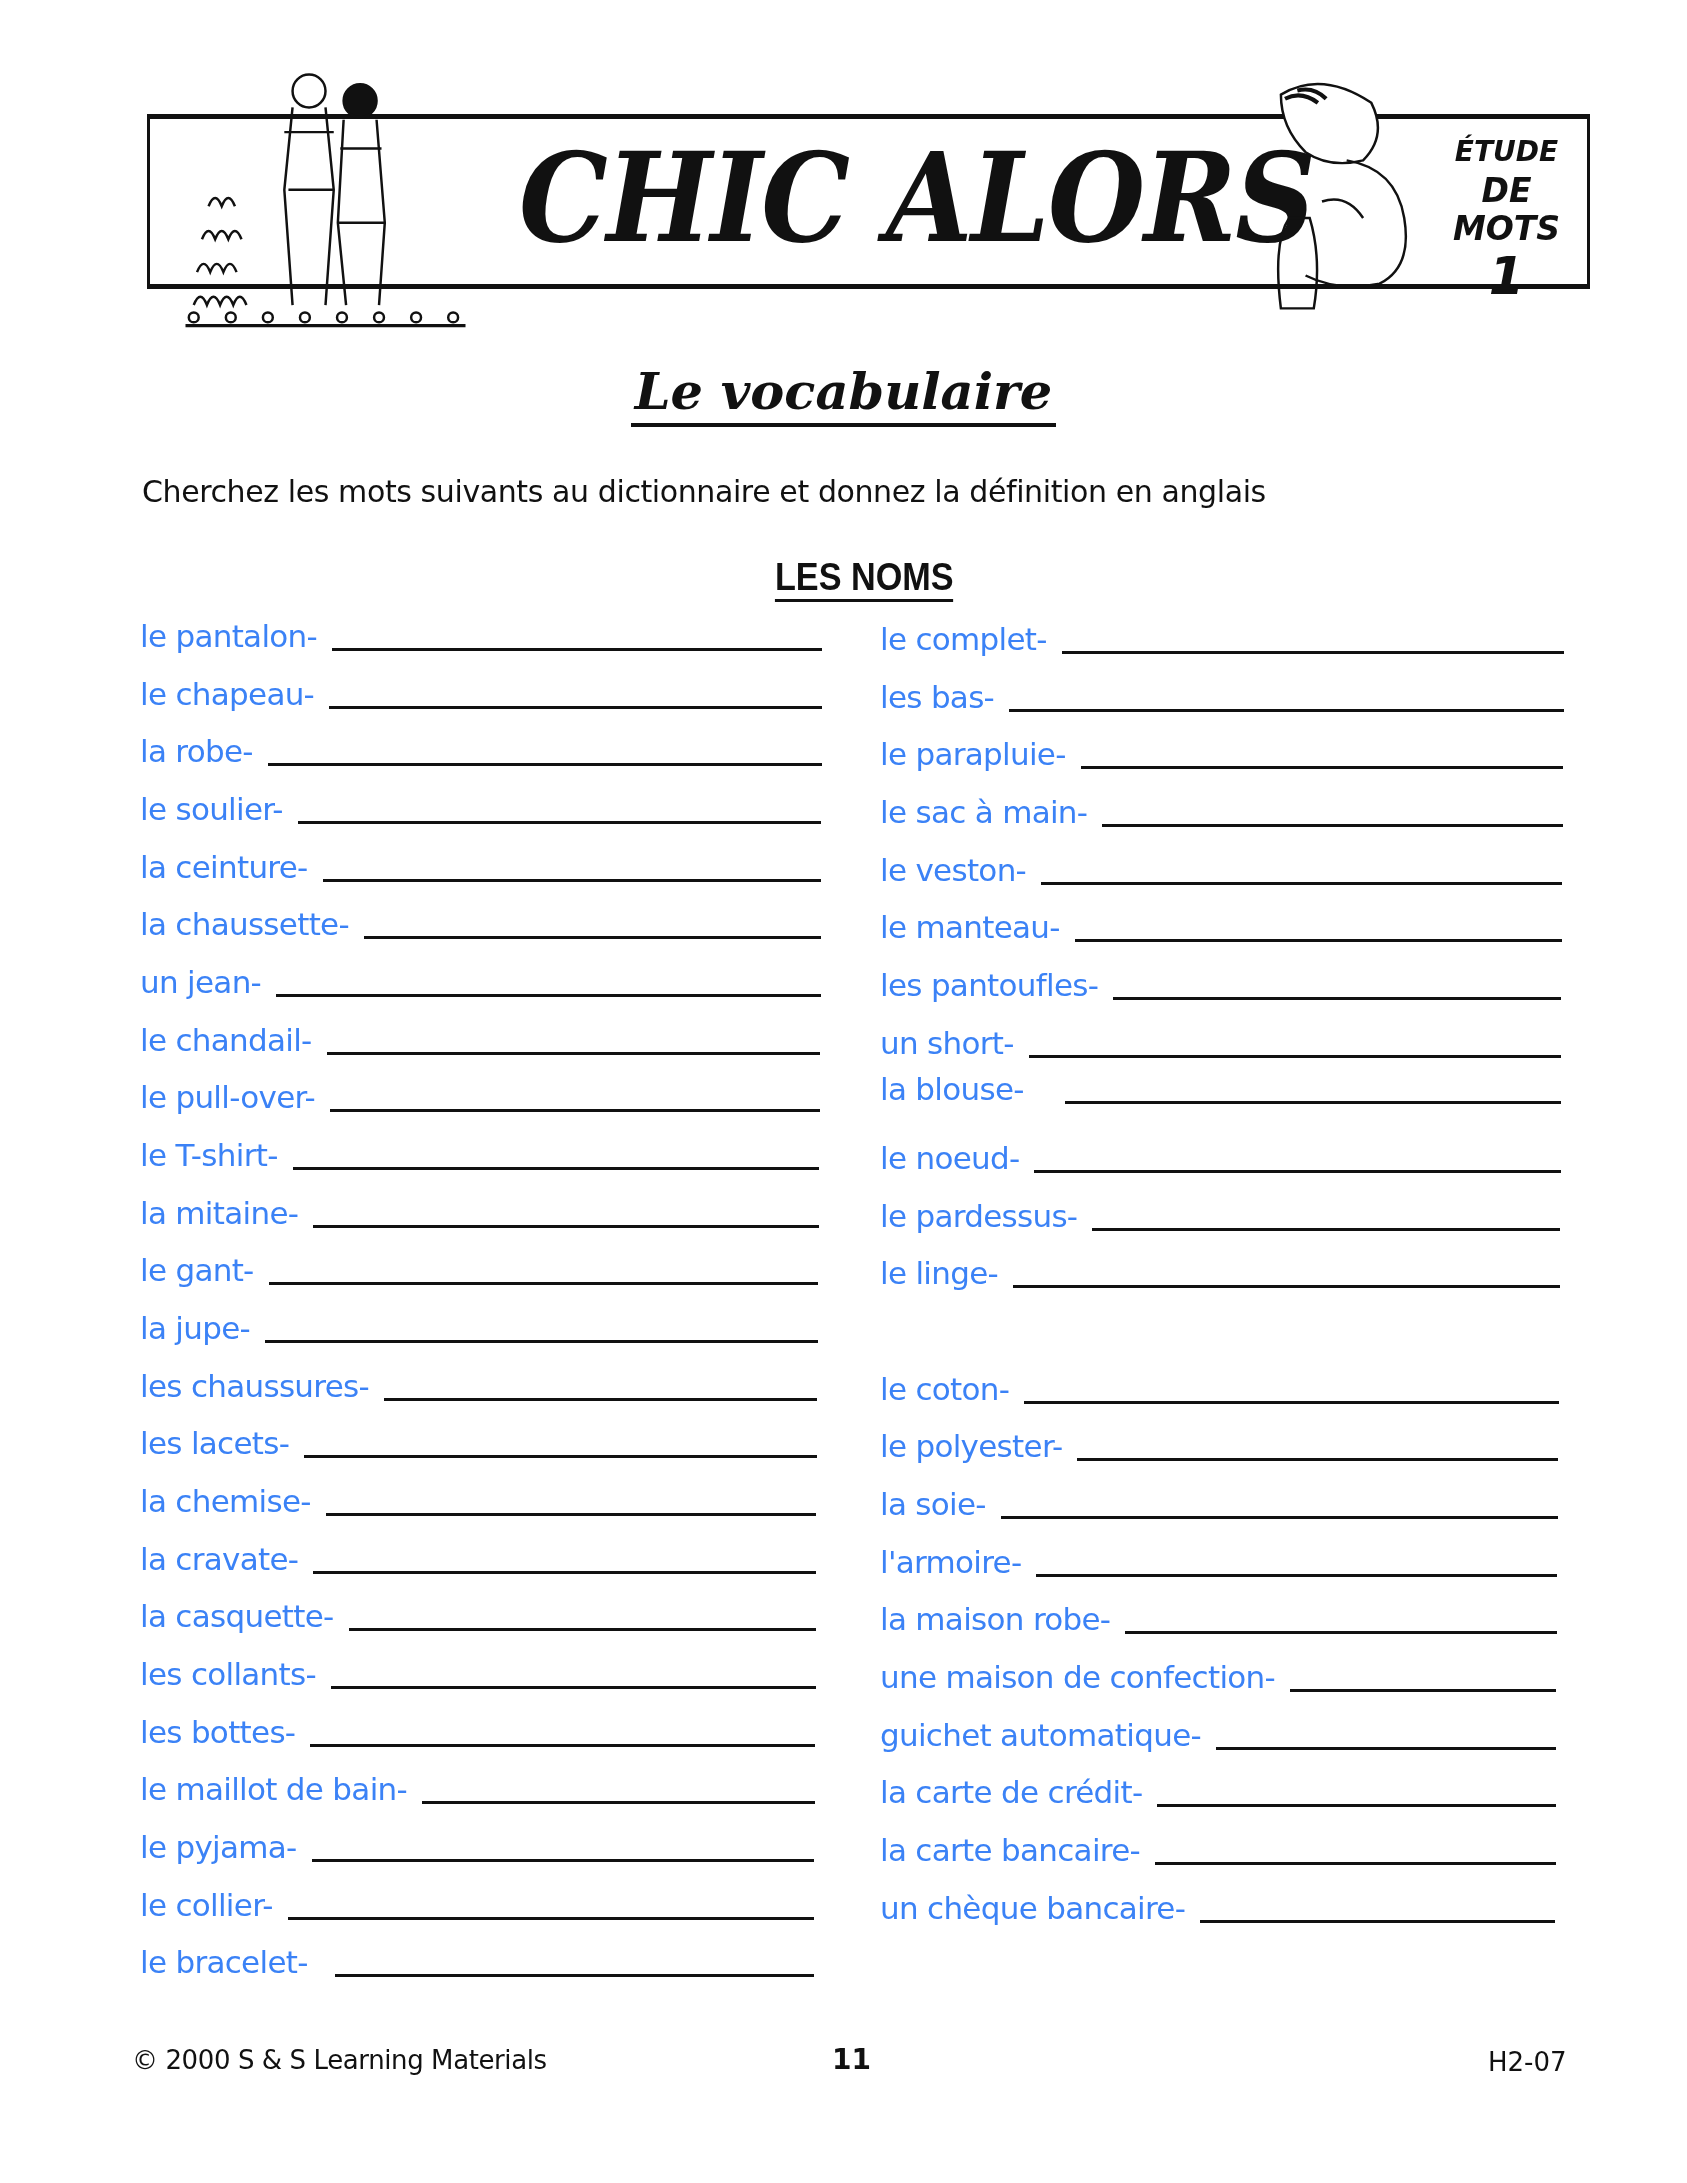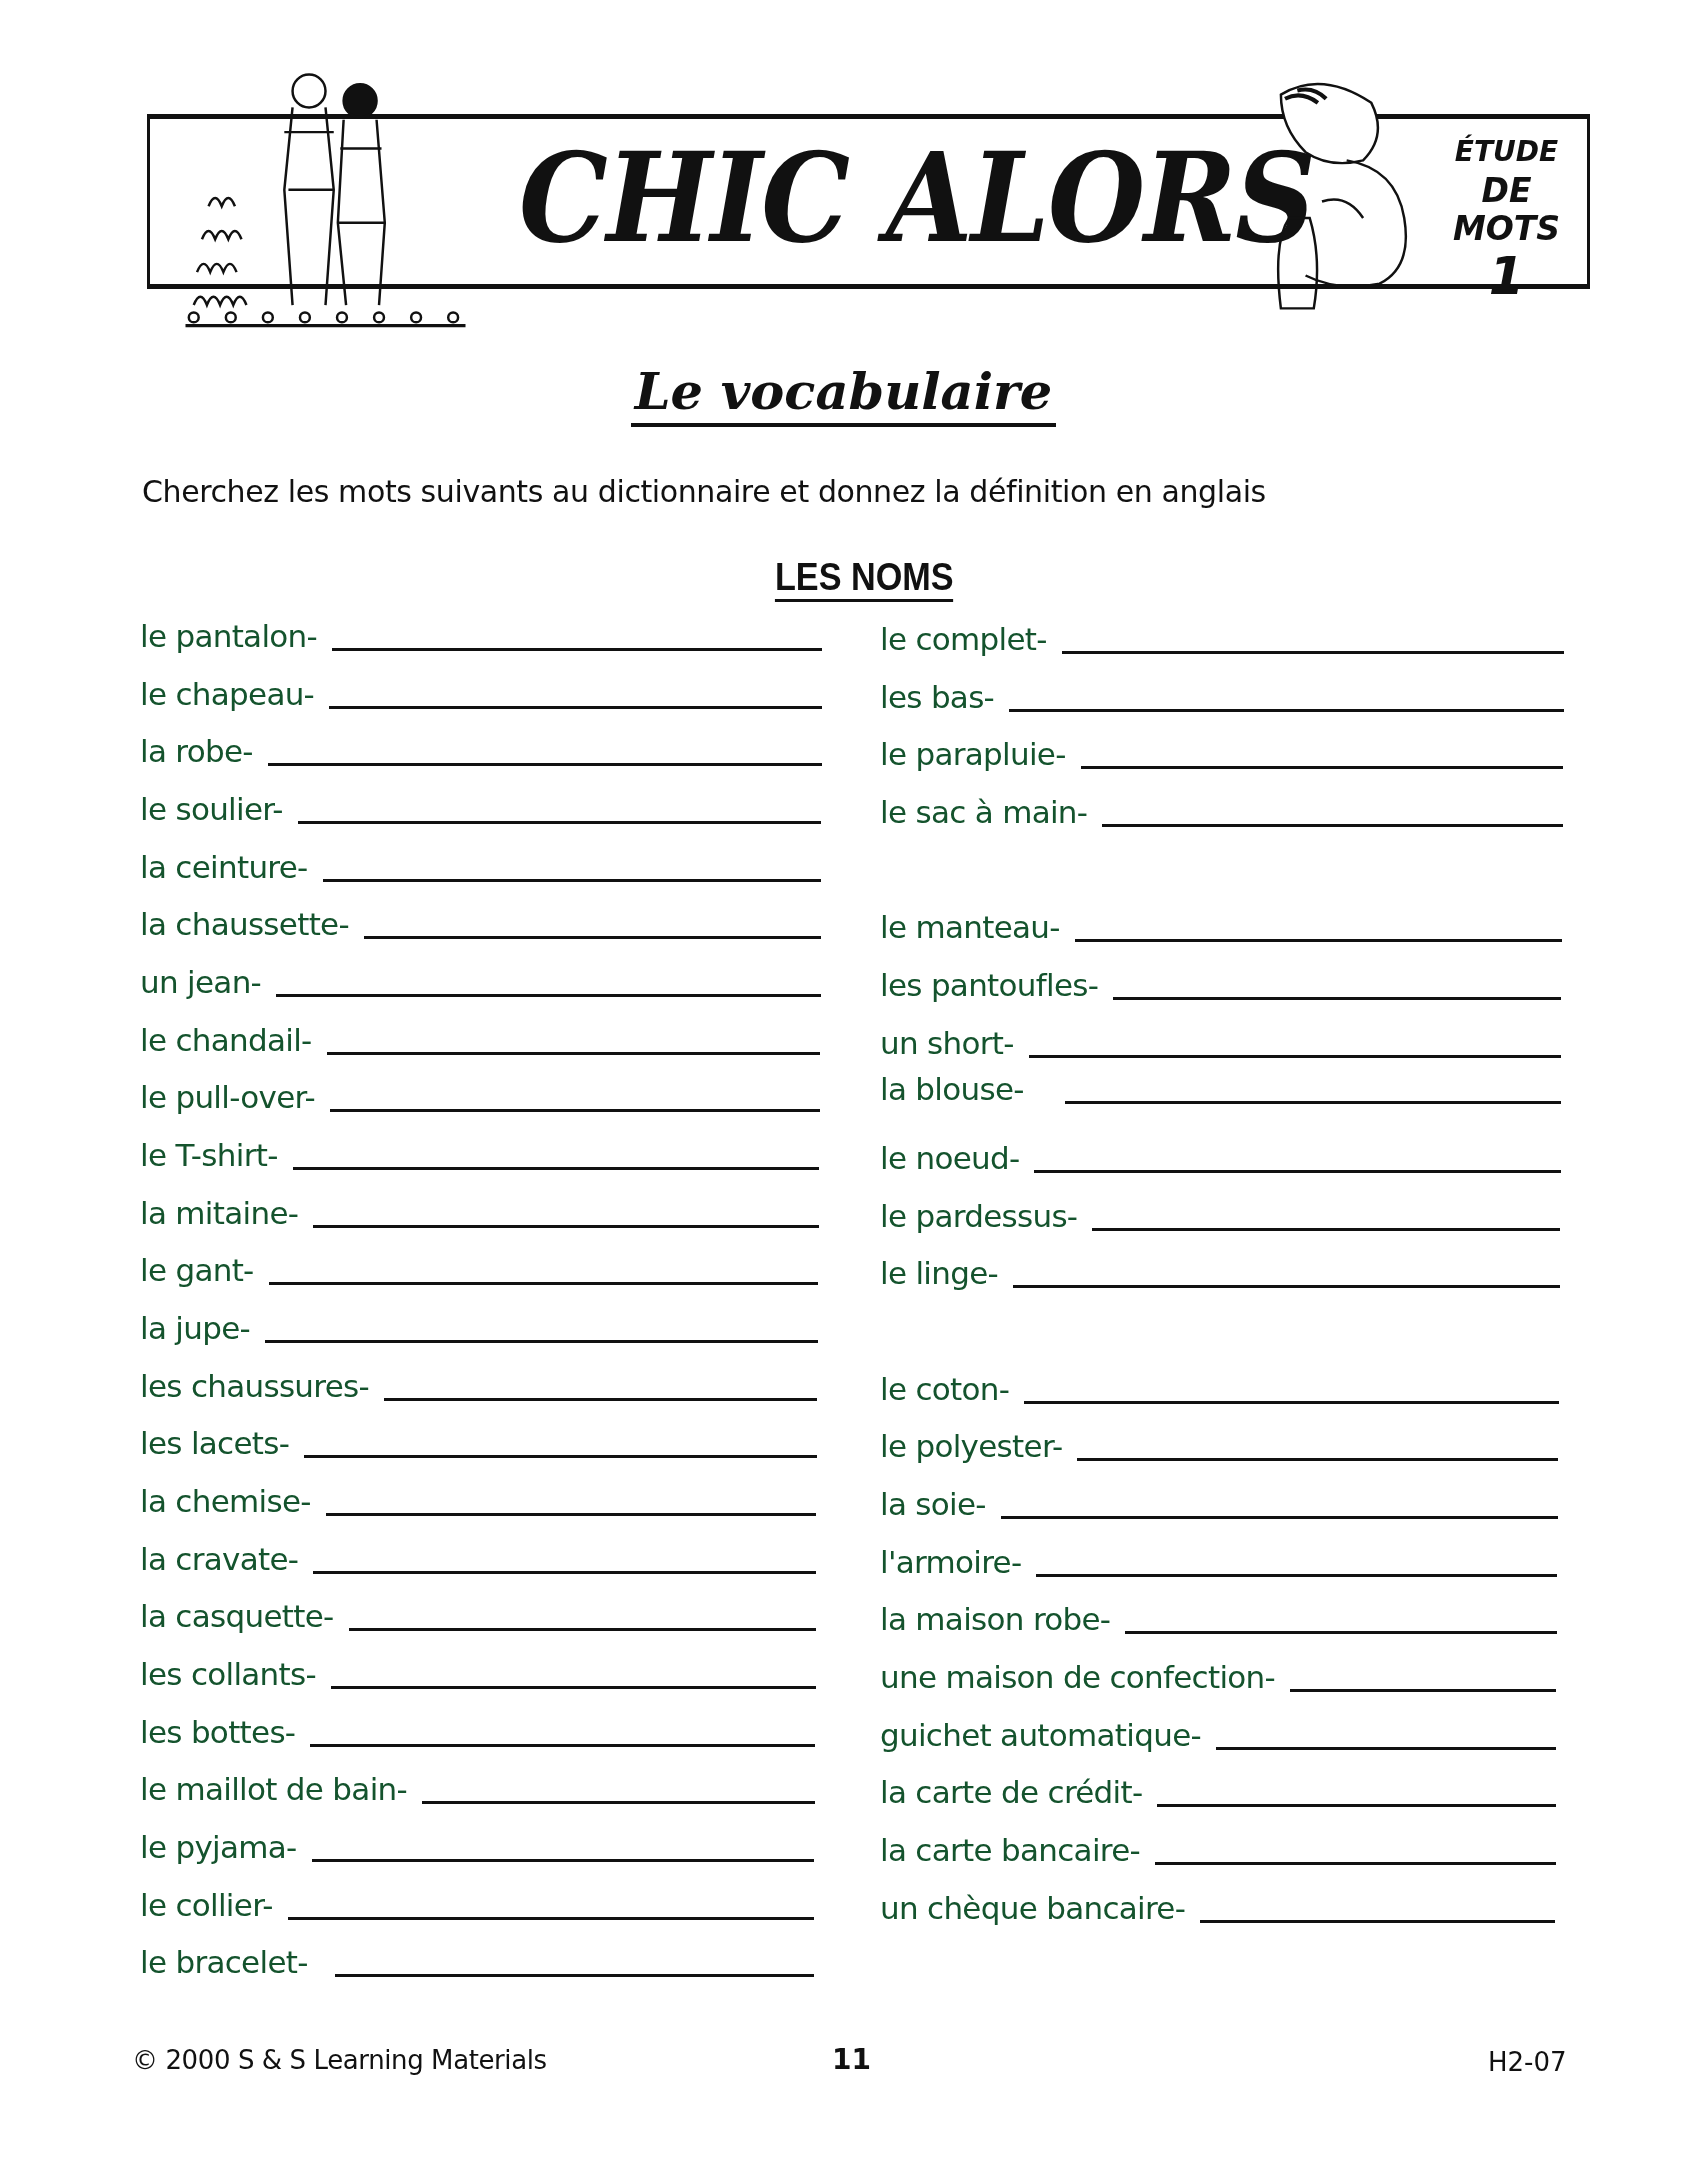--- a/index.html
+++ b/index.html
@@ -44,21 +44,21 @@
   }
   .section-heading span {
     font-family: "Liberation Sans", sans-serif; font-weight: bold; font-size: 38px;
     border-bottom: 3.3px solid #111; transform: scaleX(0.9); display: inline-block;
   }
   .col { position: absolute; }
   .row {
     position: absolute; left: 0; display: flex; align-items: flex-end; height: 46px;
   }
   .row .term {
-    font-size: 31px; letter-spacing: -0.7px; white-space: nowrap; color: #14532d;
+    font-size: 31px; letter-spacing: -0.7px; white-space: nowrap; color: #3b82f6;
     padding-right: 15px; line-height: 40px;
   }
   .row .blank {
     flex: 1; border-bottom: 3.3px solid #111; height: 0; margin-bottom: 5px;
     background: transparent;
   }
   .footer-left { position: absolute; left: 132px; top: 2045px; font-size: 26px; letter-spacing: -0.4px; }
   .footer-center { position: absolute; left: 832px; top: 2043px; font-size: 28px; font-weight: bold; }
   .footer-right { position: absolute; left: 1488px; top: 2047px; font-size: 26px; }
 </style>
@@ -234,20 +234,24 @@
       <span class="blank"></span>
     </div>
   <div class="row" style="top:115px; width:683px;">
       <span class="term">le parapluie-</span>
       <span class="blank"></span>
     </div>
   <div class="row" style="top:173px; width:683px;">
       <span class="term">le sac à main-</span>
       <span class="blank"></span>
     </div>
+  <div class="row" style="top:231px; width:682px;">
+      <span class="term">le veston-</span>
+      <span class="blank"></span>
+    </div>
   <div class="row" style="top:288px; width:682px;">
       <span class="term">le manteau-</span>
       <span class="blank"></span>
     </div>
   <div class="row" style="top:346px; width:681px;">
       <span class="term">les pantoufles-</span>
       <span class="blank"></span>
     </div>
   <div class="row" style="top:404px; width:681px;">
       <span class="term">un short-</span>

